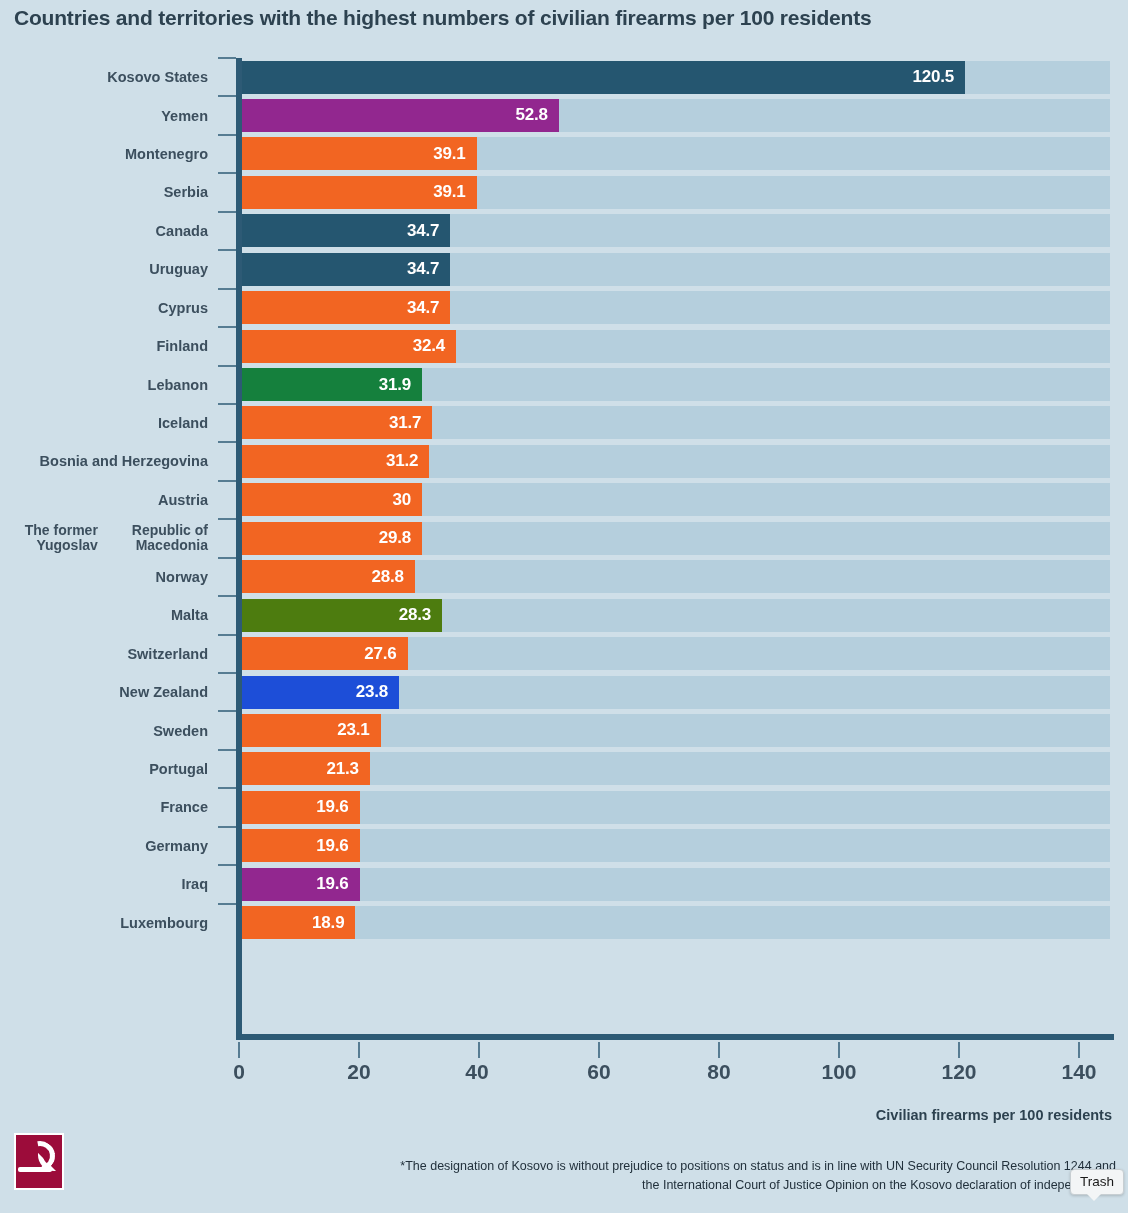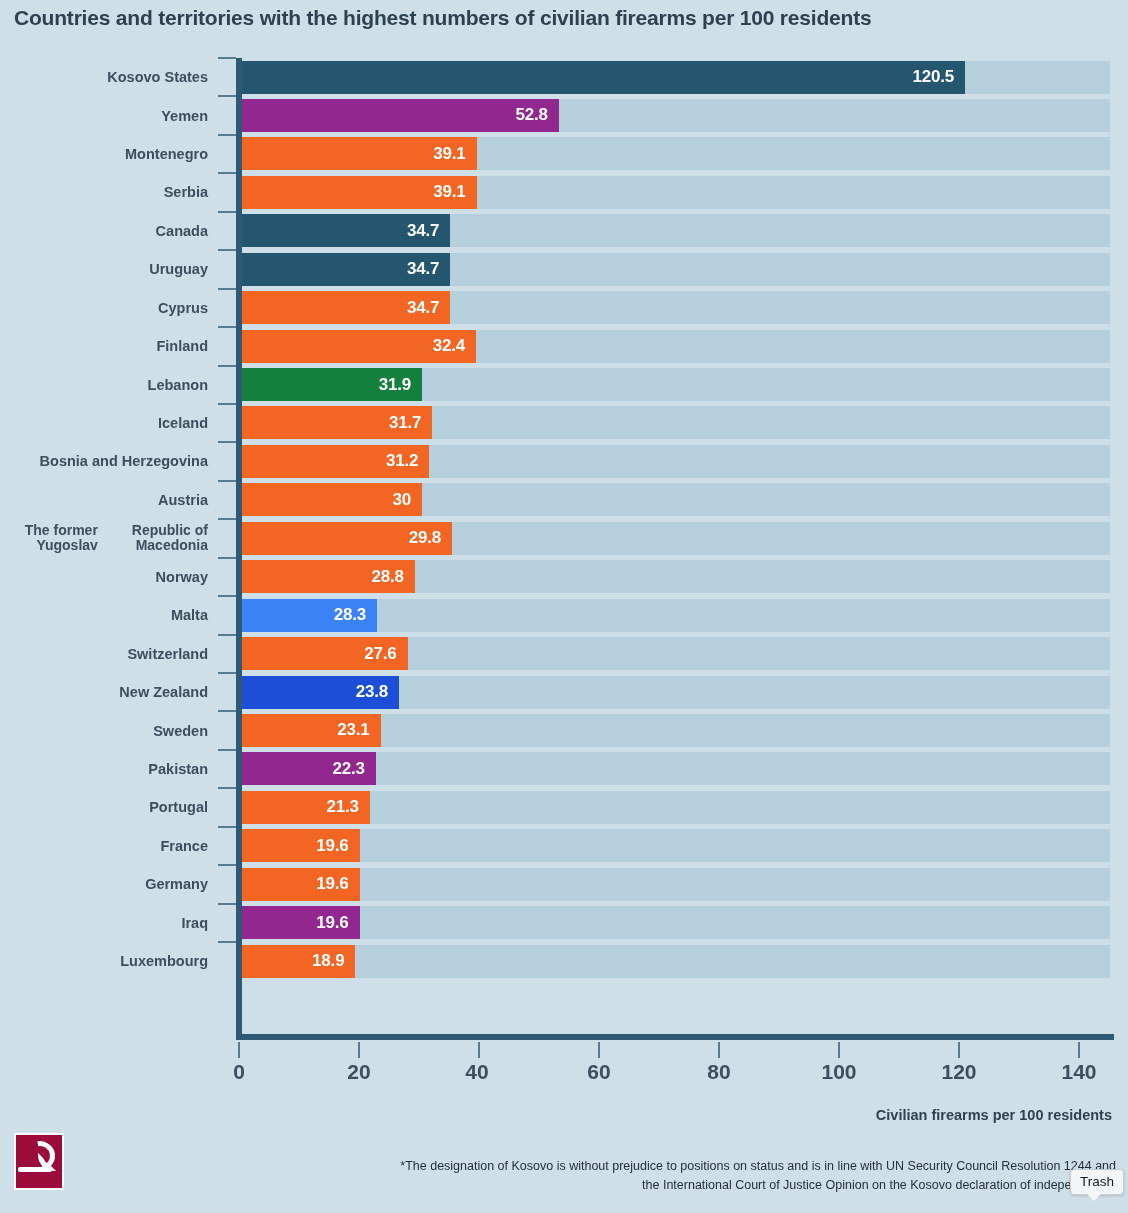--- a/index.html
+++ b/index.html
@@ -277,21 +277,21 @@
         <div class="bar" style="width: 208.2px; background: rgb(242, 101, 34);">
           <span class="bar-value">34.7</span>
         </div>
       </div>
       <div class="row">
         <div class="row-label">
           <span>Finland</span>
         </div>
         <div class="tickmark"></div>
         <div class="track" style="width: 868px;"></div>
-        <div class="bar" style="width: 234px; background: rgb(242, 101, 34);">
+        <div class="bar" style="width: 214px; background: rgb(242, 101, 34);">
           <span class="bar-value">32.4</span>
         </div>
       </div>
       <div class="row">
         <div class="row-label">
           <span>Lebanon</span>
         </div>
         <div class="tickmark"></div>
         <div class="track" style="width: 868px;"></div>
         <div class="bar" style="width: 180px; background: #15803d;">
@@ -329,41 +329,41 @@
         </div>
       </div>
       <div class="row">
         <div class="row-label two-line">
           <span>The former Yugoslav</span>
           <br>
           <span>Republic of Macedonia</span>
         </div>
         <div class="tickmark"></div>
         <div class="track" style="width: 868px;"></div>
-        <div class="bar" style="width: 210px; background: rgb(242, 101, 34);">
+        <div class="bar" style="width: 180px; background: rgb(242, 101, 34);">
           <span class="bar-value">29.8</span>
         </div>
       </div>
       <div class="row">
         <div class="row-label">
           <span>Norway</span>
         </div>
         <div class="tickmark"></div>
         <div class="track" style="width: 868px;"></div>
         <div class="bar" style="width: 172.8px; background: rgb(242, 101, 34);">
           <span class="bar-value">28.8</span>
         </div>
       </div>
       <div class="row">
         <div class="row-label">
           <span>Malta</span>
         </div>
         <div class="tickmark"></div>
         <div class="track" style="width: 868px;"></div>
-        <div class="bar" style="width: 135px; background: #3b82f6;">
+        <div class="bar" style="width: 200px; background: #4d7c0f;">
           <span class="bar-value">28.3</span>
         </div>
       </div>
       <div class="row">
         <div class="row-label">
           <span>Switzerland</span>
         </div>
         <div class="tickmark"></div>
         <div class="track" style="width: 868px;"></div>
         <div class="bar" style="width: 165.6px; background: rgb(242, 101, 34);">
@@ -381,30 +381,20 @@
         </div>
       </div>
       <div class="row">
         <div class="row-label">
           <span>Sweden</span>
         </div>
         <div class="tickmark"></div>
         <div class="track" style="width: 868px;"></div>
         <div class="bar" style="width: 138.6px; background: rgb(242, 101, 34);">
           <span class="bar-value">23.1</span>
-        </div>
-      </div>
-      <div class="row">
-        <div class="row-label">
-          <span>Pakistan</span>
-        </div>
-        <div class="tickmark"></div>
-        <div class="track" style="width: 868px;"></div>
-        <div class="bar" style="width: 133.8px; background: rgb(146, 39, 143);">
-          <span class="bar-value">22.3</span>
         </div>
       </div>
       <div class="row">
         <div class="row-label">
           <span>Portugal</span>
         </div>
         <div class="tickmark"></div>
         <div class="track" style="width: 868px;"></div>
         <div class="bar" style="width: 127.8px; background: rgb(242, 101, 34); padding-left: 20px;">
           <span class="bar-value">21.3</span>

